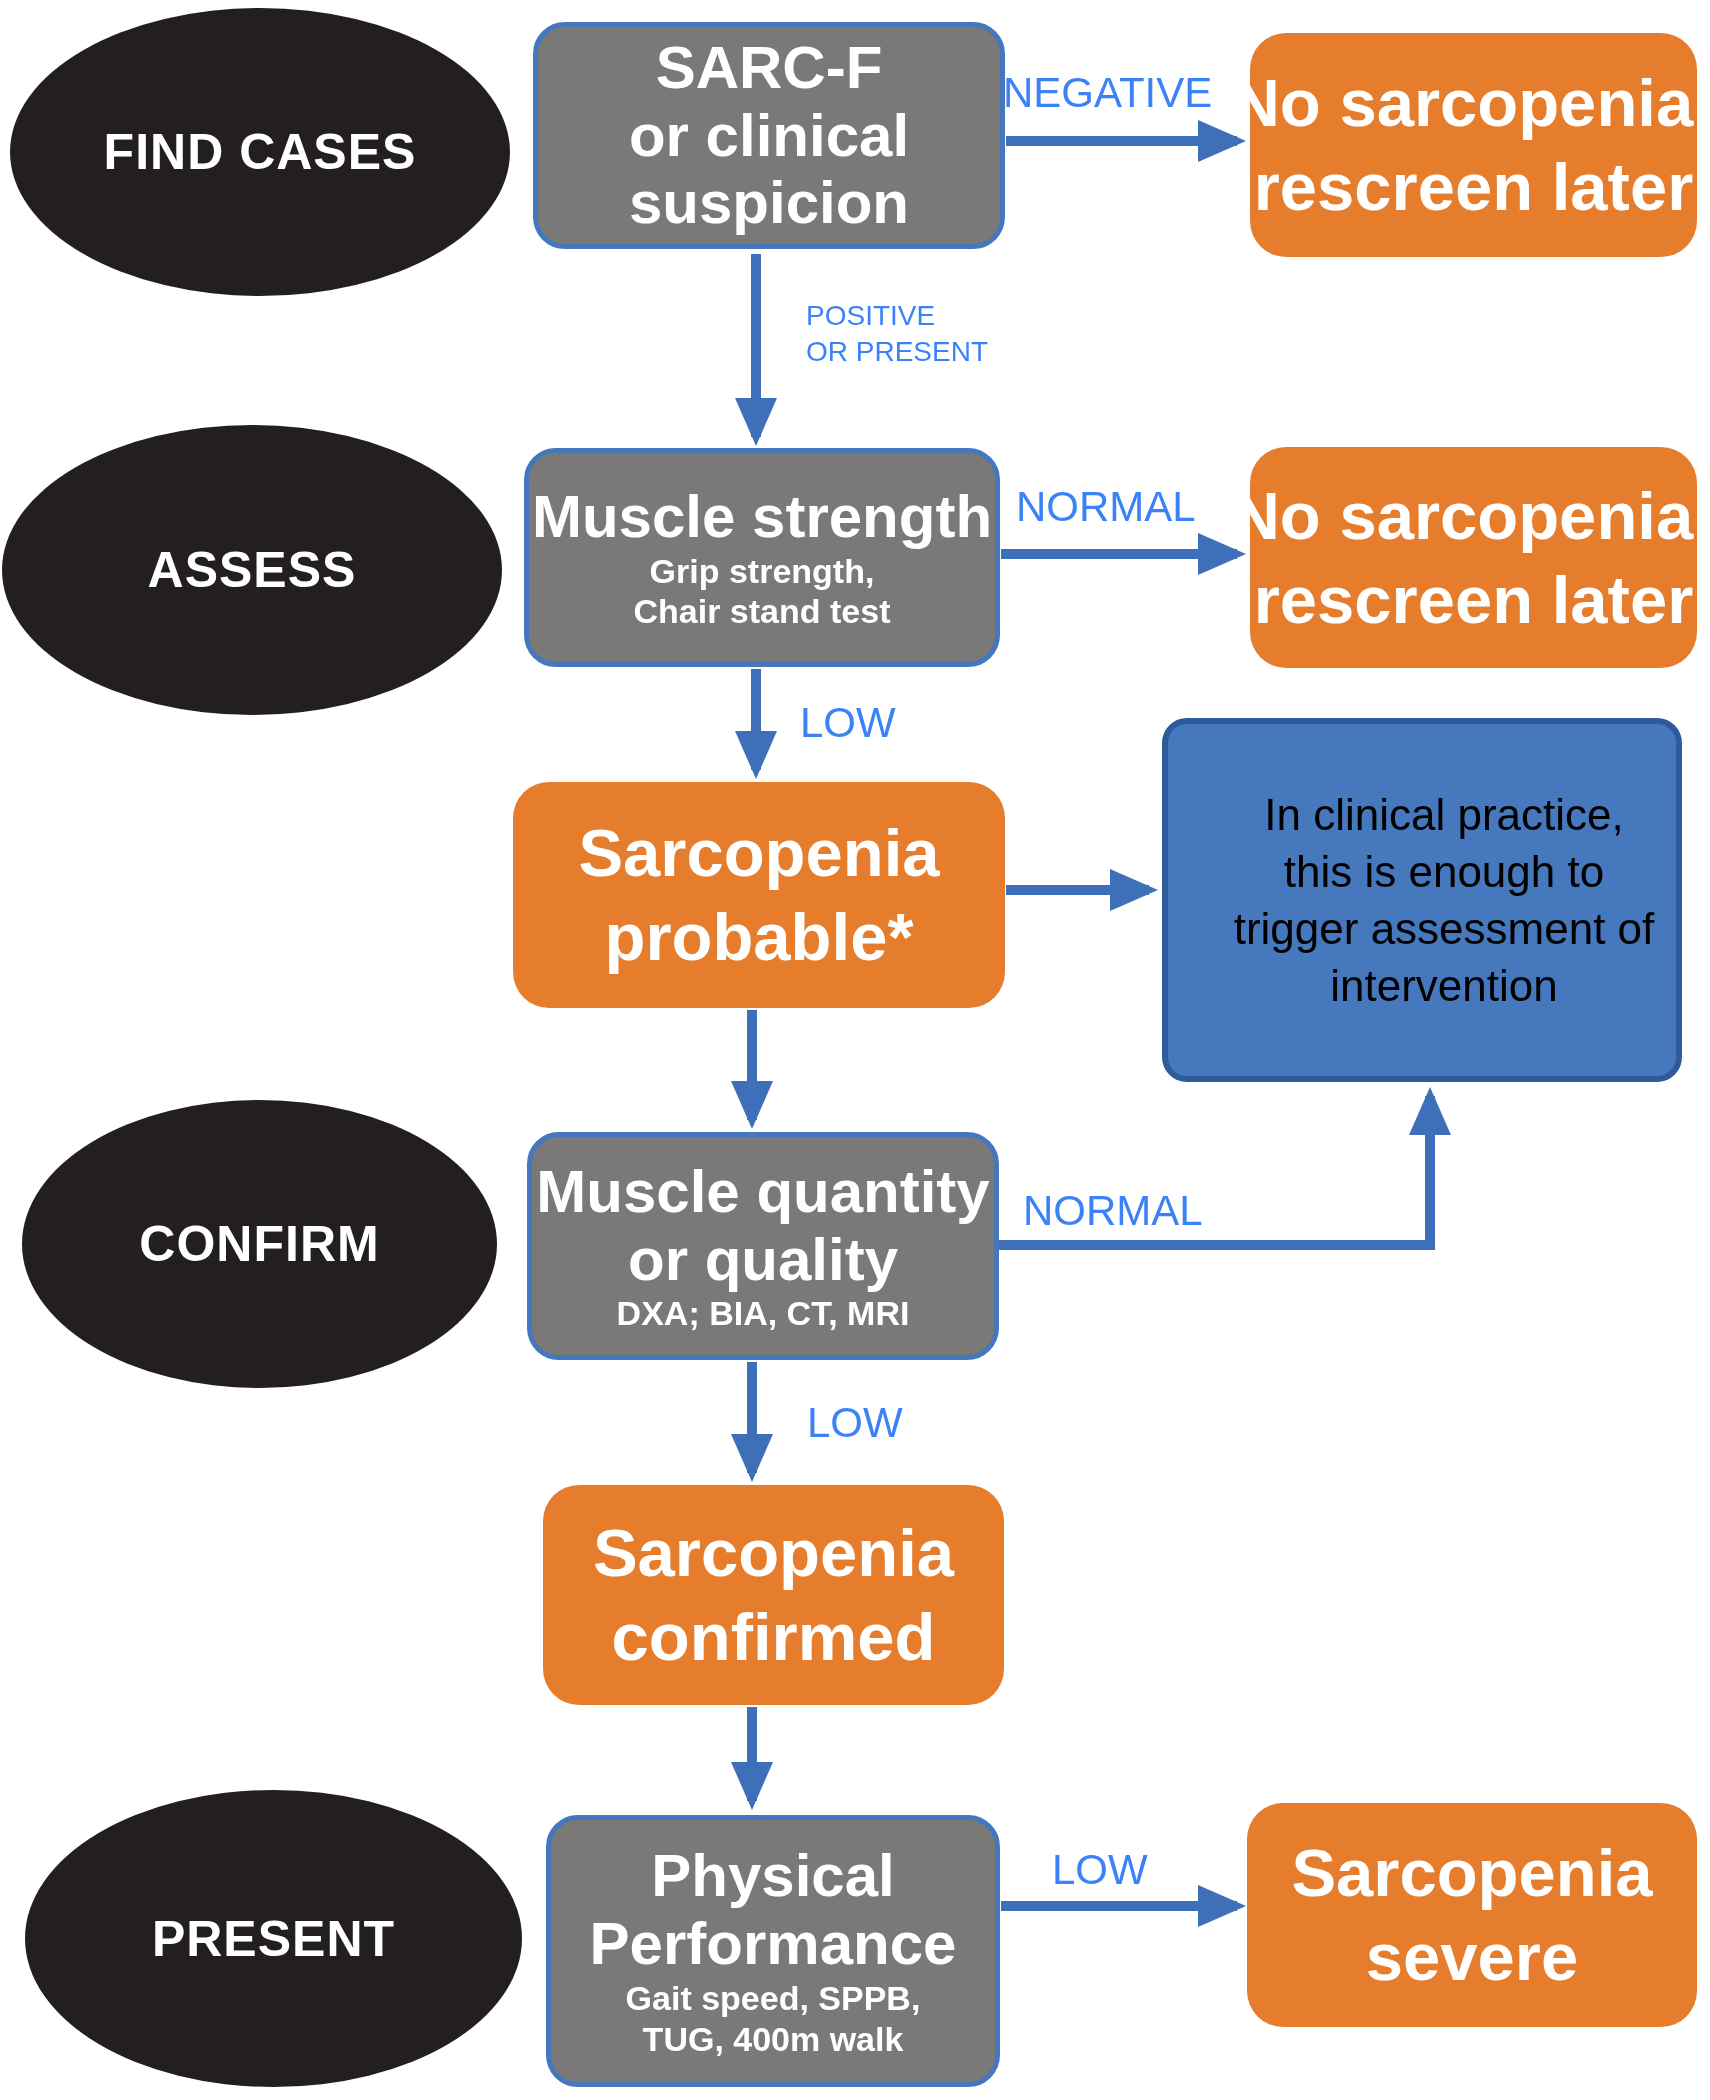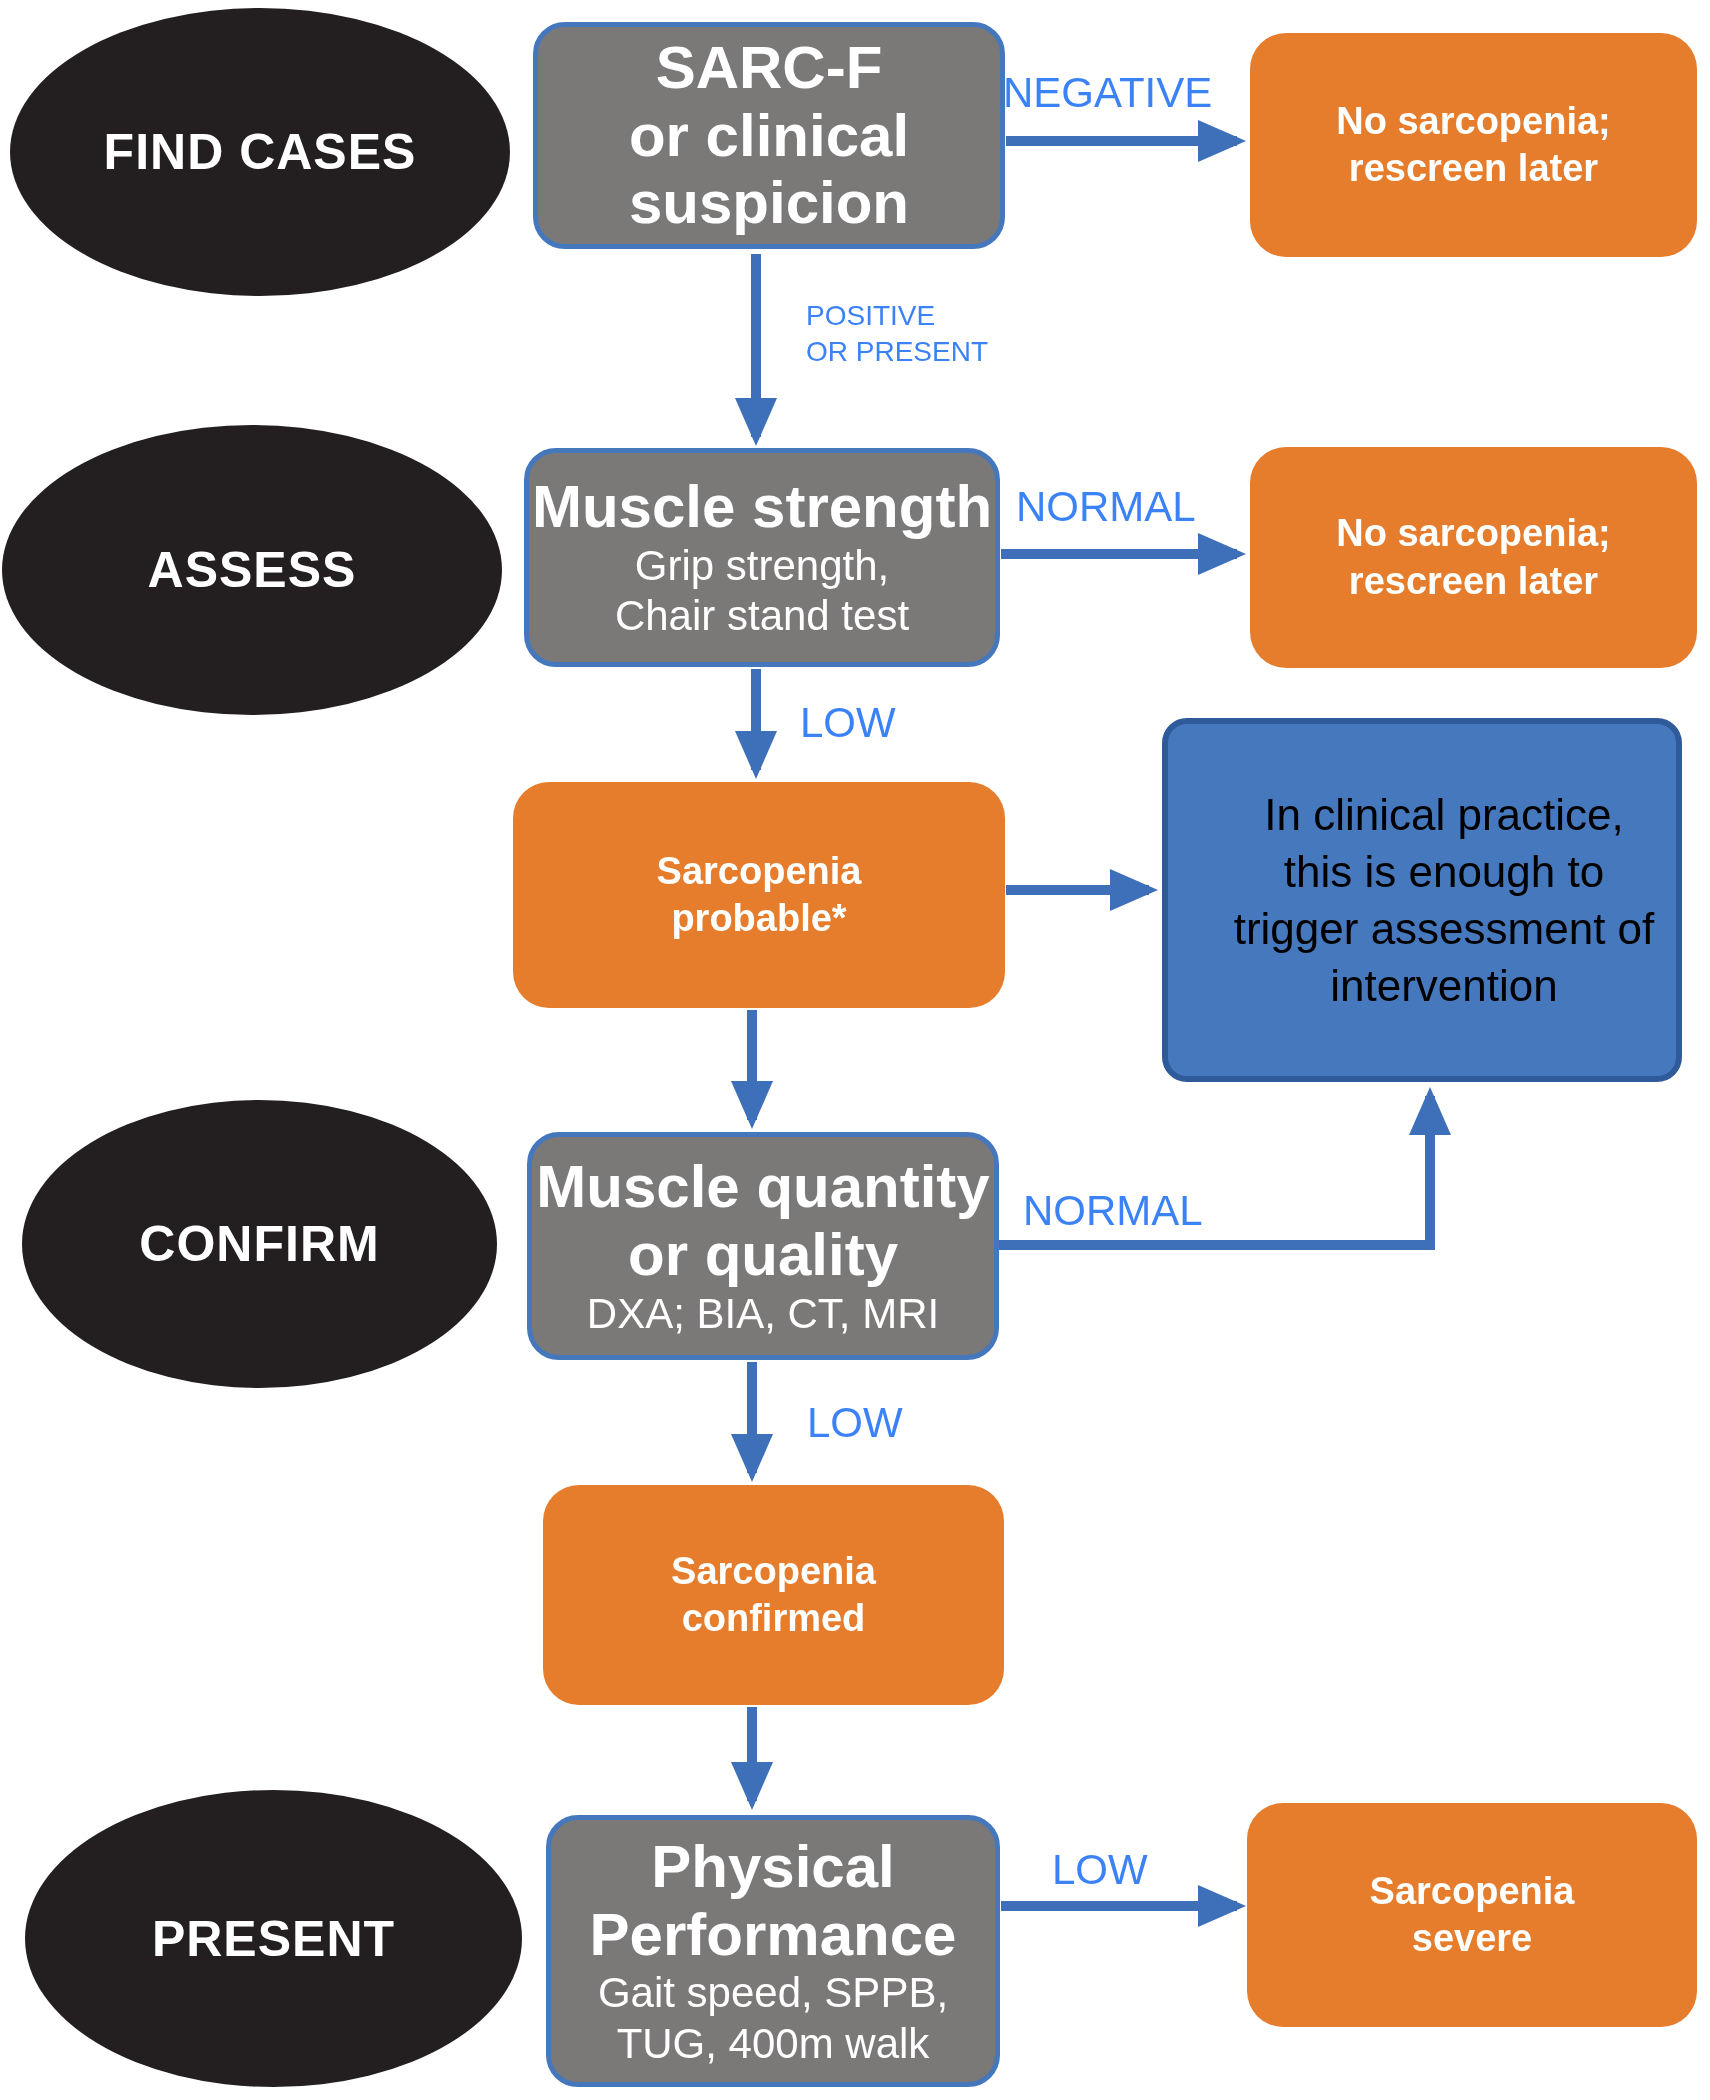--- a/index.html
+++ b/index.html
@@ -31,29 +31,29 @@
     border: 5px solid #4577BD;
     border-radius: 32px;
     color: #ffffff;
     display: flex;
     flex-direction: column;
     align-items: center;
     justify-content: center;
     text-align: center;
   }
   .gbox .title { font-weight: bold; font-size: 60px; line-height: 1.13; white-space: nowrap; }
-  .gbox .sub   { font-weight: normal; font-size: 42px; line-height: 1.2; white-space: nowrap; }
+  .gbox .sub   { font-weight: bold; font-size: 34px; line-height: 1.2; white-space: nowrap; }
   .obox {
     position: absolute;
     box-sizing: border-box;
     background: #E57D2D;
     border-radius: 36px;
     color: #ffffff;
     font-weight: bold;
-    font-size: 38px;
+    font-size: 67px;
     line-height: 1.25;
     display: flex;
     flex-direction: column;
     align-items: center;
     justify-content: center;
     text-align: center;
   }
   .obox .line { white-space: nowrap; }
   .bbox {
     position: absolute;

